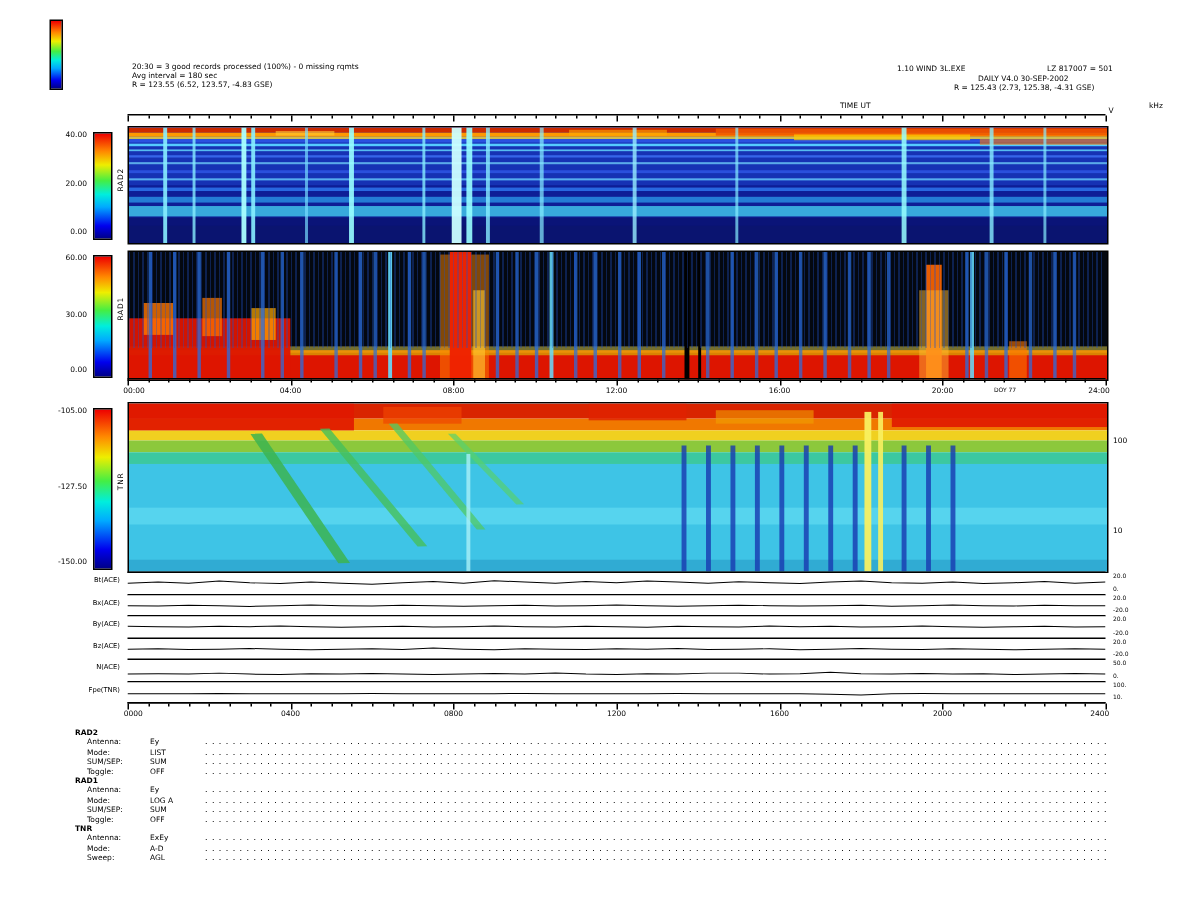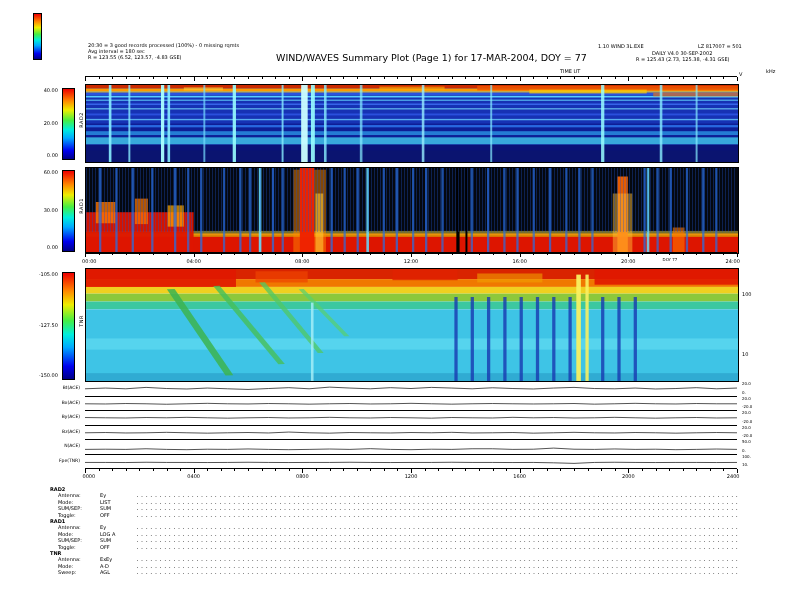--- a/index.html
+++ b/index.html
@@ -31,21 +31,20 @@
 </head>
 <body>
 
 <div id="canvas">
 
   <div class="abs minibar" style="left:33px;top:13px;"></div>
 
   <div class="abs t5" style="left:88px;top:42px;">20:30 = 3 good records processed (100%) - 0 missing rqmts</div>
   <div class="abs t5" style="left:88px;top:48px;">Avg interval = 180 sec</div>
   <div class="abs t5" style="left:88px;top:54px;">R =  123.55 (6.52, 123.57, -4.83 GSE)</div>
-  <div class="abs title" style="left:276px;top:52px;">WIND/WAVES Summary Plot (Page 1) for 17-MAR-2004, DOY = 77</div>
   <div class="abs t5" style="left:598px;top:43px;">1.10 WIND 3L.EXE</div>
   <div class="abs t5" style="left:698px;top:43px;">LZ 817007 = 501</div>
   <div class="abs t5" style="left:652px;top:50px;">DAILY V4.0 30-SEP-2002</div>
   <div class="abs t5" style="left:636px;top:56px;">R =  125.43 (2.73, 125.38, -4.31 GSE)</div>
   <div class="abs t5" style="left:560px;top:68px;">TIME UT</div>
   <div class="abs t5" style="left:739px;top:71px;">V</div>
   <div class="abs t5" style="left:766px;top:68px;">kHz</div>
 
   <div class="abs" id="axis-top" style="left:85px;top:76px;width:652px;height:8px;">
       <div style="position: absolute; left: 0px; top: 0px; width: 652px; height: 1px; background: rgb(0, 0, 0);"></div>

